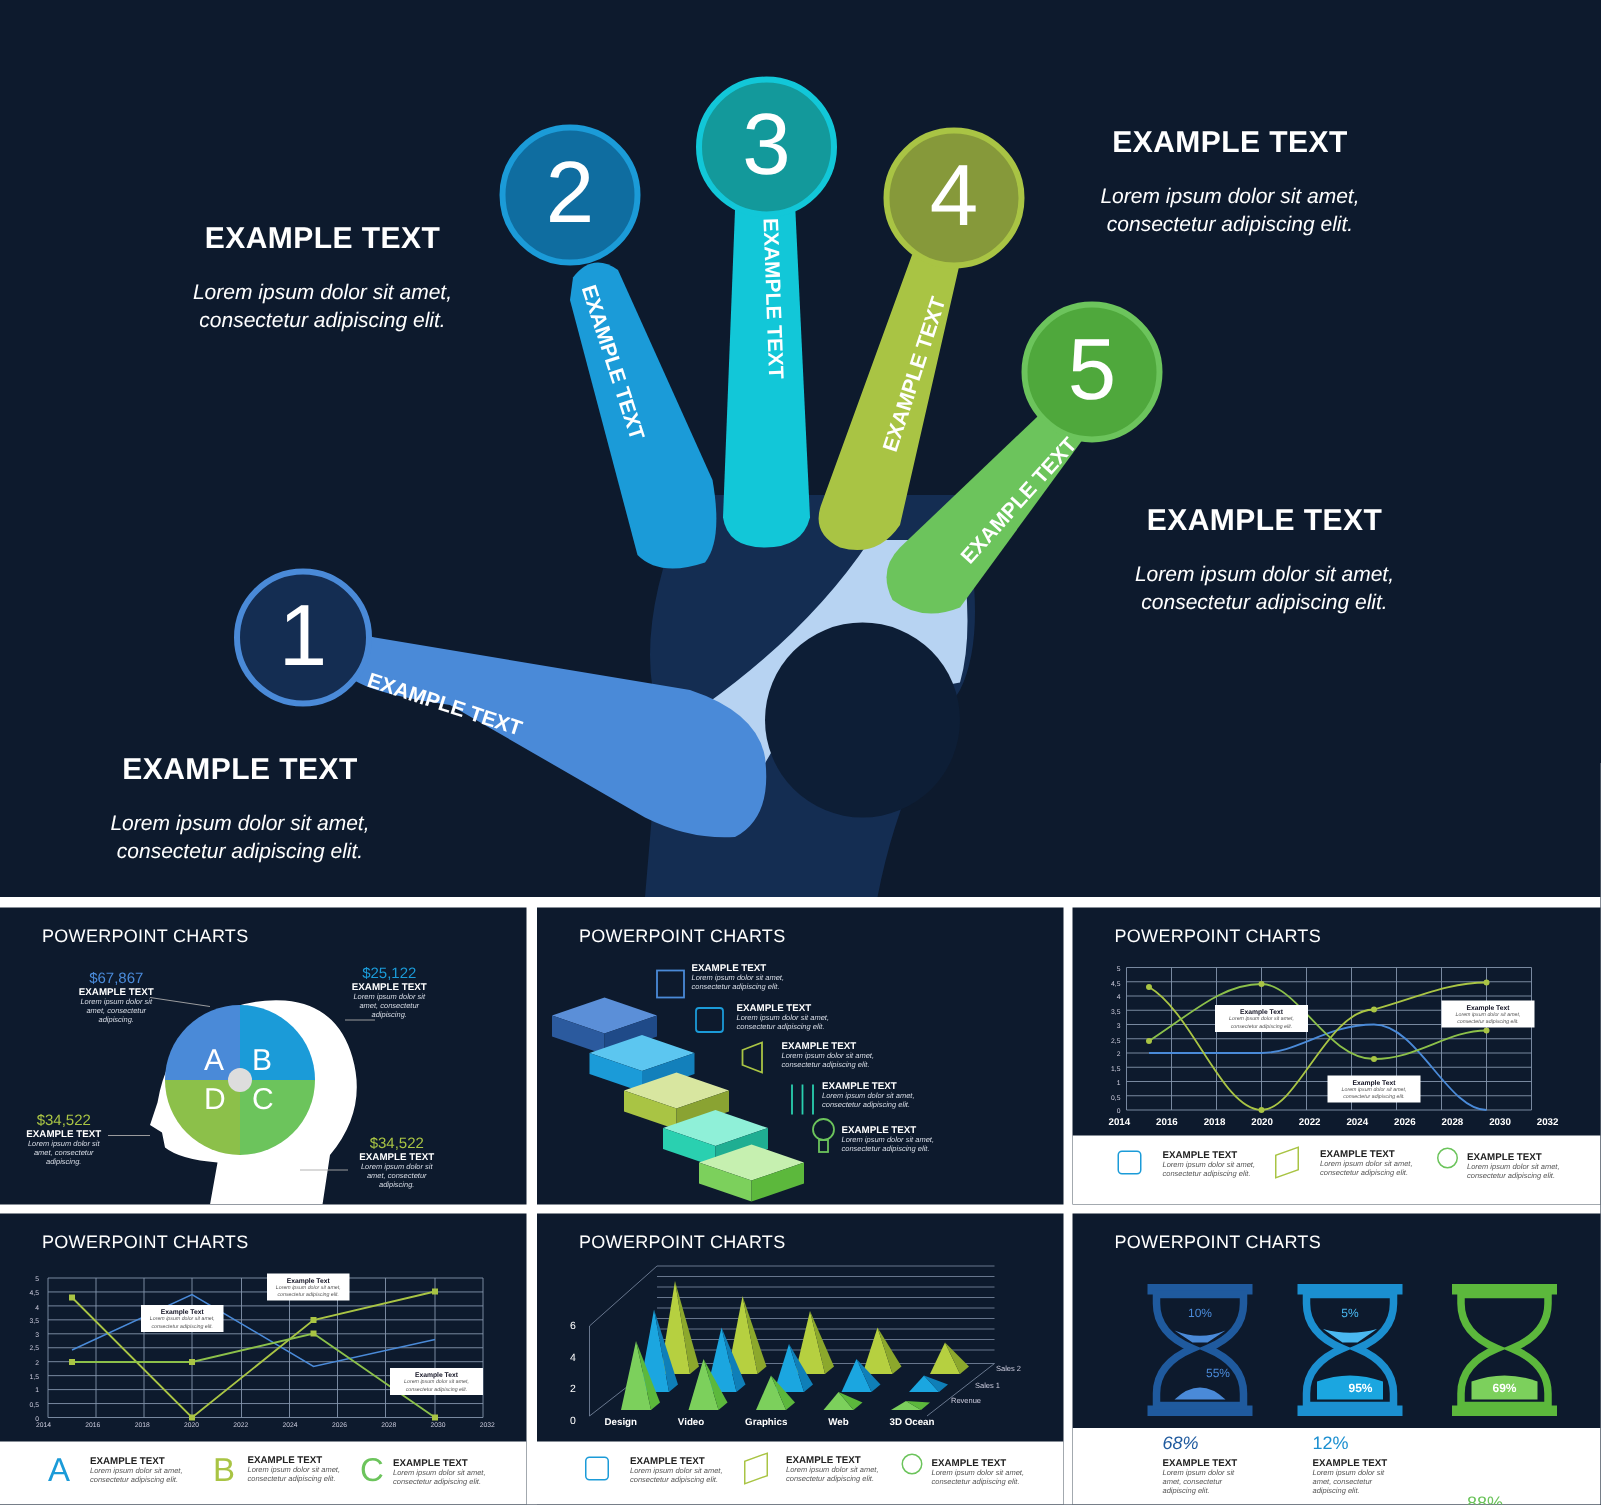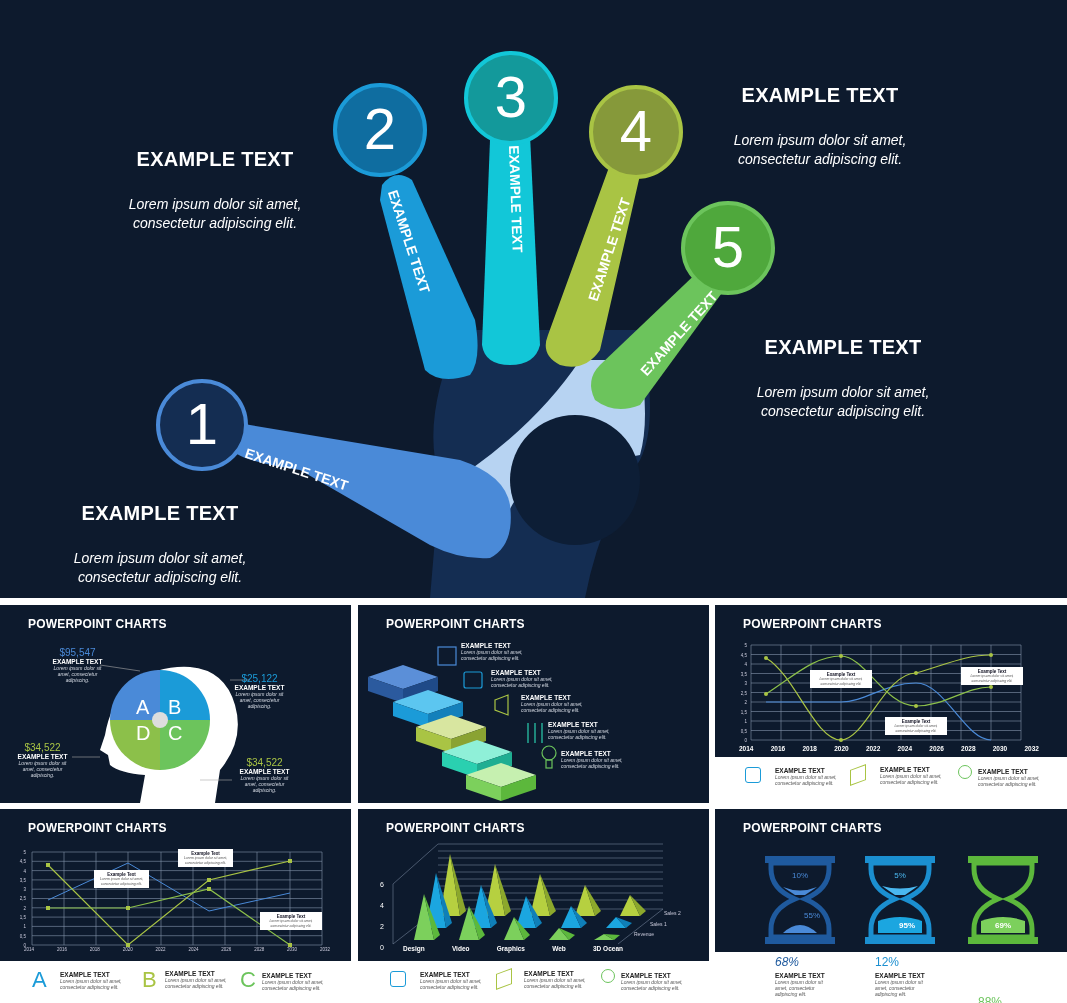--- a/index.html
+++ b/index.html
@@ -1,23 +1,23 @@
 <!DOCTYPE html>
 <html><head>
 <meta charset="utf-8">
 <style>
   * { box-sizing: border-box; margin: 0; padding: 0; }
   body { width: 1067px; height: 1003px; background: #ffffff; font-family: "Liberation Sans", sans-serif; position: relative; overflow: hidden; }
   .hero { position: absolute; left: 0; top: 0; width: 1067px; height: 598px; background: #0d1a2d; overflow: hidden; }
   .hero svg { position: absolute; left: 0; top: 0; }
   .callout { position: absolute; text-align: center; color: #fff; }
   .callout .h { font-weight: bold; font-size: 20px; letter-spacing: 0.3px; }
-  .callout .b { font-style: italic; font-size: 14px; line-height: 19px; margin-top: 24px; }
+  .callout .b { font-style: italic; font-size: 14px; line-height: 19px; margin-top: 14px; }
   .thumb { position: absolute; background: #0d1a2d; overflow: hidden; }
-  .thumb .title { position: absolute; left: 28px; top: 12px; color: #fff; font-size: 12px; letter-spacing: 0.2px; font-weight: bold; }
+  .thumb .title { position: absolute; left: 28px; top: 12px; color: #fff; font-size: 12px; letter-spacing: 0.2px; }
   .tiny { font-size: 5px; color: #d8dde6; font-style: italic; line-height: 6px; }
   .tinyd { font-size: 5px; color: #555; font-style: italic; line-height: 6px; }
   .lbl { font-size: 6.5px; font-weight: bold; color: #fff; }
   .lbld { font-size: 6.5px; font-weight: bold; color: #222; }
   .strip { position: absolute; left: 0; width: 100%; background: #fff; }
   .abs { position: absolute; }
 </style>
 </head>
 <body>
 
@@ -96,25 +96,25 @@
     <line x1="230" y1="75" x2="250" y2="75" stroke="#aaa" stroke-width="0.6"></line>
     <line x1="72" y1="152" x2="100" y2="152" stroke="#aaa" stroke-width="0.6"></line>
     <line x1="200" y1="175" x2="232" y2="175" stroke="#aaa" stroke-width="0.6"></line>
   </svg>
   <div class="abs" style="left:136px;top:91px;color:#fff;font-size:20px;">A</div>
   <div class="abs" style="left:168px;top:91px;color:#fff;font-size:20px;">B</div>
   <div class="abs" style="left:136px;top:117px;color:#fff;font-size:20px;">D</div>
   <div class="abs" style="left:168px;top:117px;color:#fff;font-size:20px;">C</div>
 
   <div class="abs" style="left:50px;top:42px;width:55px;text-align:center;">
-    <div style="color:#4a8ad8;font-size:10px;">$95,547</div>
+    <div style="color:#4a8ad8;font-size:10px;">$67,867</div>
     <div class="lbl">EXAMPLE TEXT</div>
     <div class="tiny">Lorem ipsum dolor sit amet, consectetur adipiscing.</div>
   </div>
-  <div class="abs" style="left:232px;top:68px;width:55px;text-align:center;">
+  <div class="abs" style="left:232px;top:39px;width:55px;text-align:center;">
     <div style="color:#1b9bd8;font-size:10px;">$25,122</div>
     <div class="lbl">EXAMPLE TEXT</div>
     <div class="tiny">Lorem ipsum dolor sit amet, consectetur adipiscing.</div>
   </div>
   <div class="abs" style="left:15px;top:137px;width:55px;text-align:center;">
     <div style="color:#a9c444;font-size:10px;">$34,522</div>
     <div class="lbl">EXAMPLE TEXT</div>
     <div class="tiny">Lorem ipsum dolor sit amet, consectetur adipiscing.</div>
   </div>
   <div class="abs" style="left:237px;top:152px;width:55px;text-align:center;">

